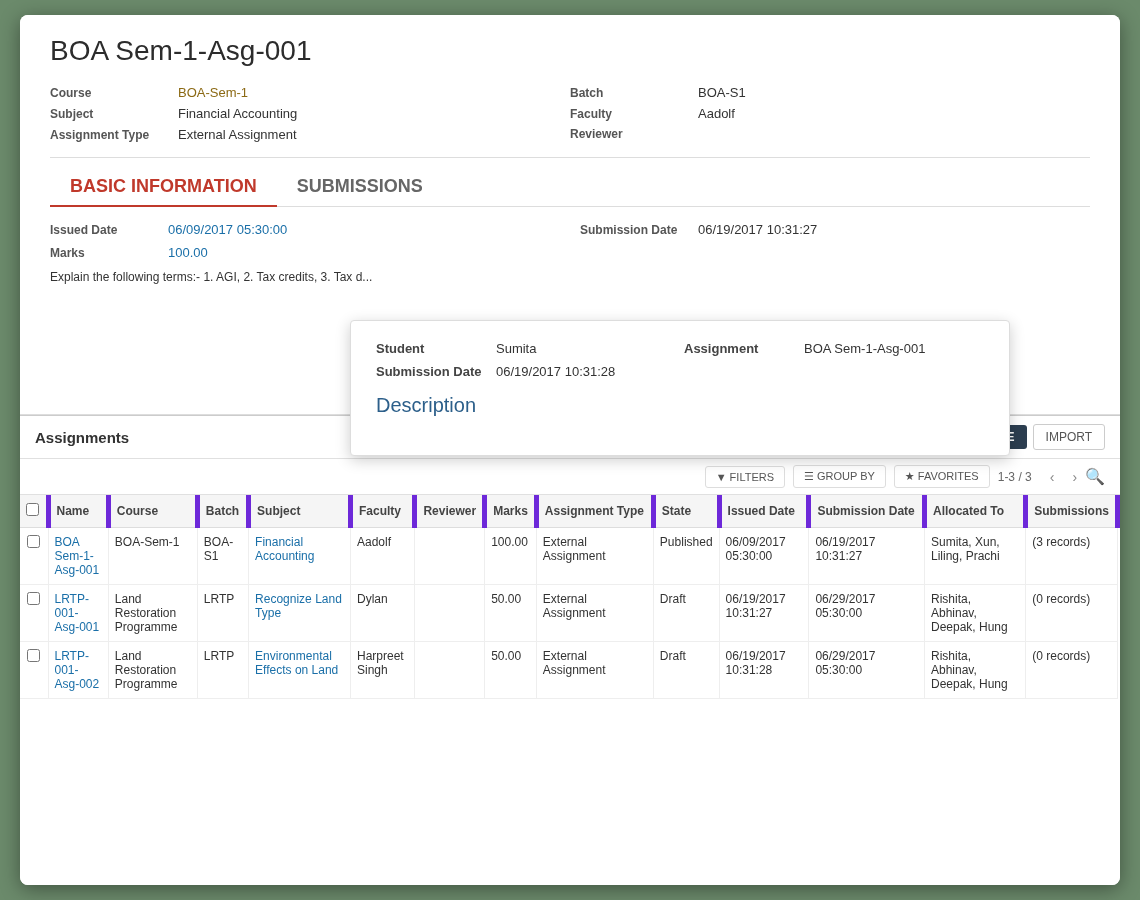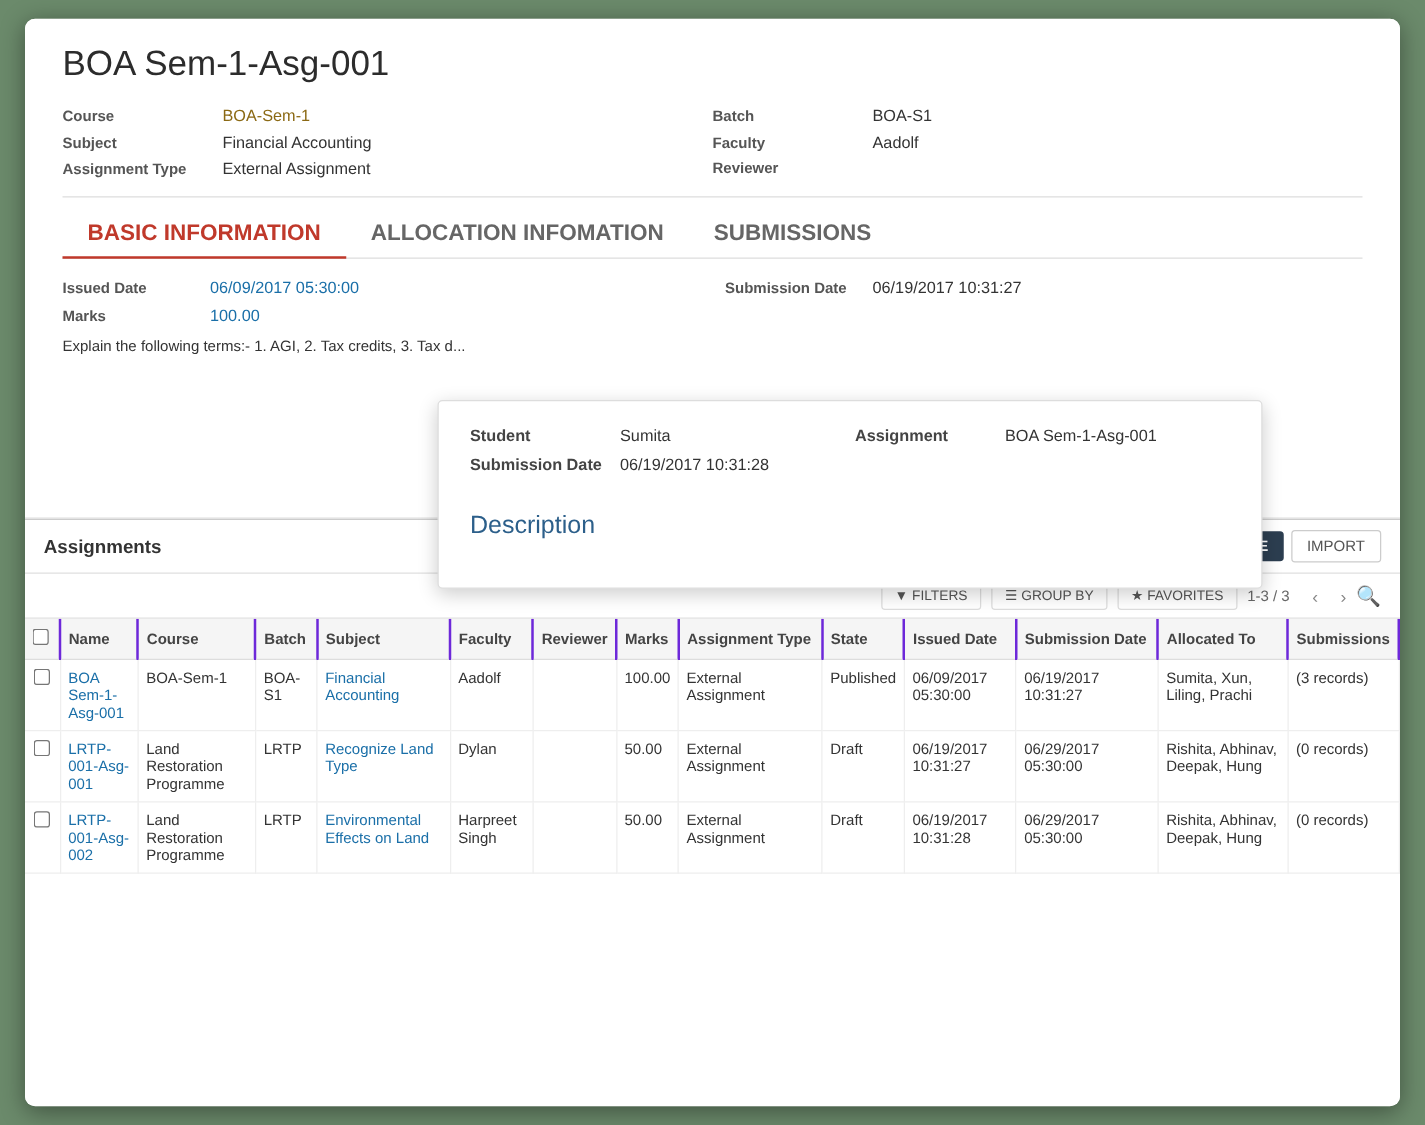--- a/index.html
+++ b/index.html
@@ -211,21 +211,21 @@
 
     
     .assignments-table {
       width: 100%;
       border-collapse: collapse;
       font-size: 12px;
     }
     .assignments-table th {
       background: #f5f5f5;
       border-bottom: 1px solid #ddd;
-      border-right: 2px solid #6d28d9;
+      border-right: 5px solid #6d28d9;
       padding: 8px 6px;
       text-align: left;
       font-weight: 700;
       color: #444;
       white-space: nowrap;
     }
     .assignments-table td {
       border-bottom: 1px solid #eee;
       border-right: 1px solid #eee;
       padding: 7px 6px;
@@ -267,21 +267,21 @@
       min-width: 110px;
     }
     .popup-value {
       color: #333;
       font-size: 13px;
     }
     .popup-section-title {
       font-size: 20px;
       font-weight: 400;
       color: #2c5f8a;
-      margin-top: 30px;
+      margin-top: 15px;
       margin-bottom: 8px;
     }
     .popup-desc-text {
       color: #555;
       font-size: 13px;
       line-height: 1.5;
     }
     .popup-note-title {
       font-size: 20px;
       font-weight: 400;
@@ -325,21 +325,20 @@
           <span class="info-label">Reviewer</span>
           <span class="info-value"></span>
         </div>
       </div>
     </div>
 
     <hr class="divider-h">
 
     <div class="tabs">
       <div class="tab active">BASIC INFORMATION</div>
-      <div class="tab">ALLOCATION INFOMATION</div>
       <div class="tab">SUBMISSIONS</div>
     </div>
 
     <div class="fields-grid">
       <div class="field-row">
         <span class="field-label">Issued Date</span>
         <span class="field-value blue">06/09/2017 05:30:00</span>
       </div>
       <div class="field-row">
         <span class="field-label">Submission Date</span>

